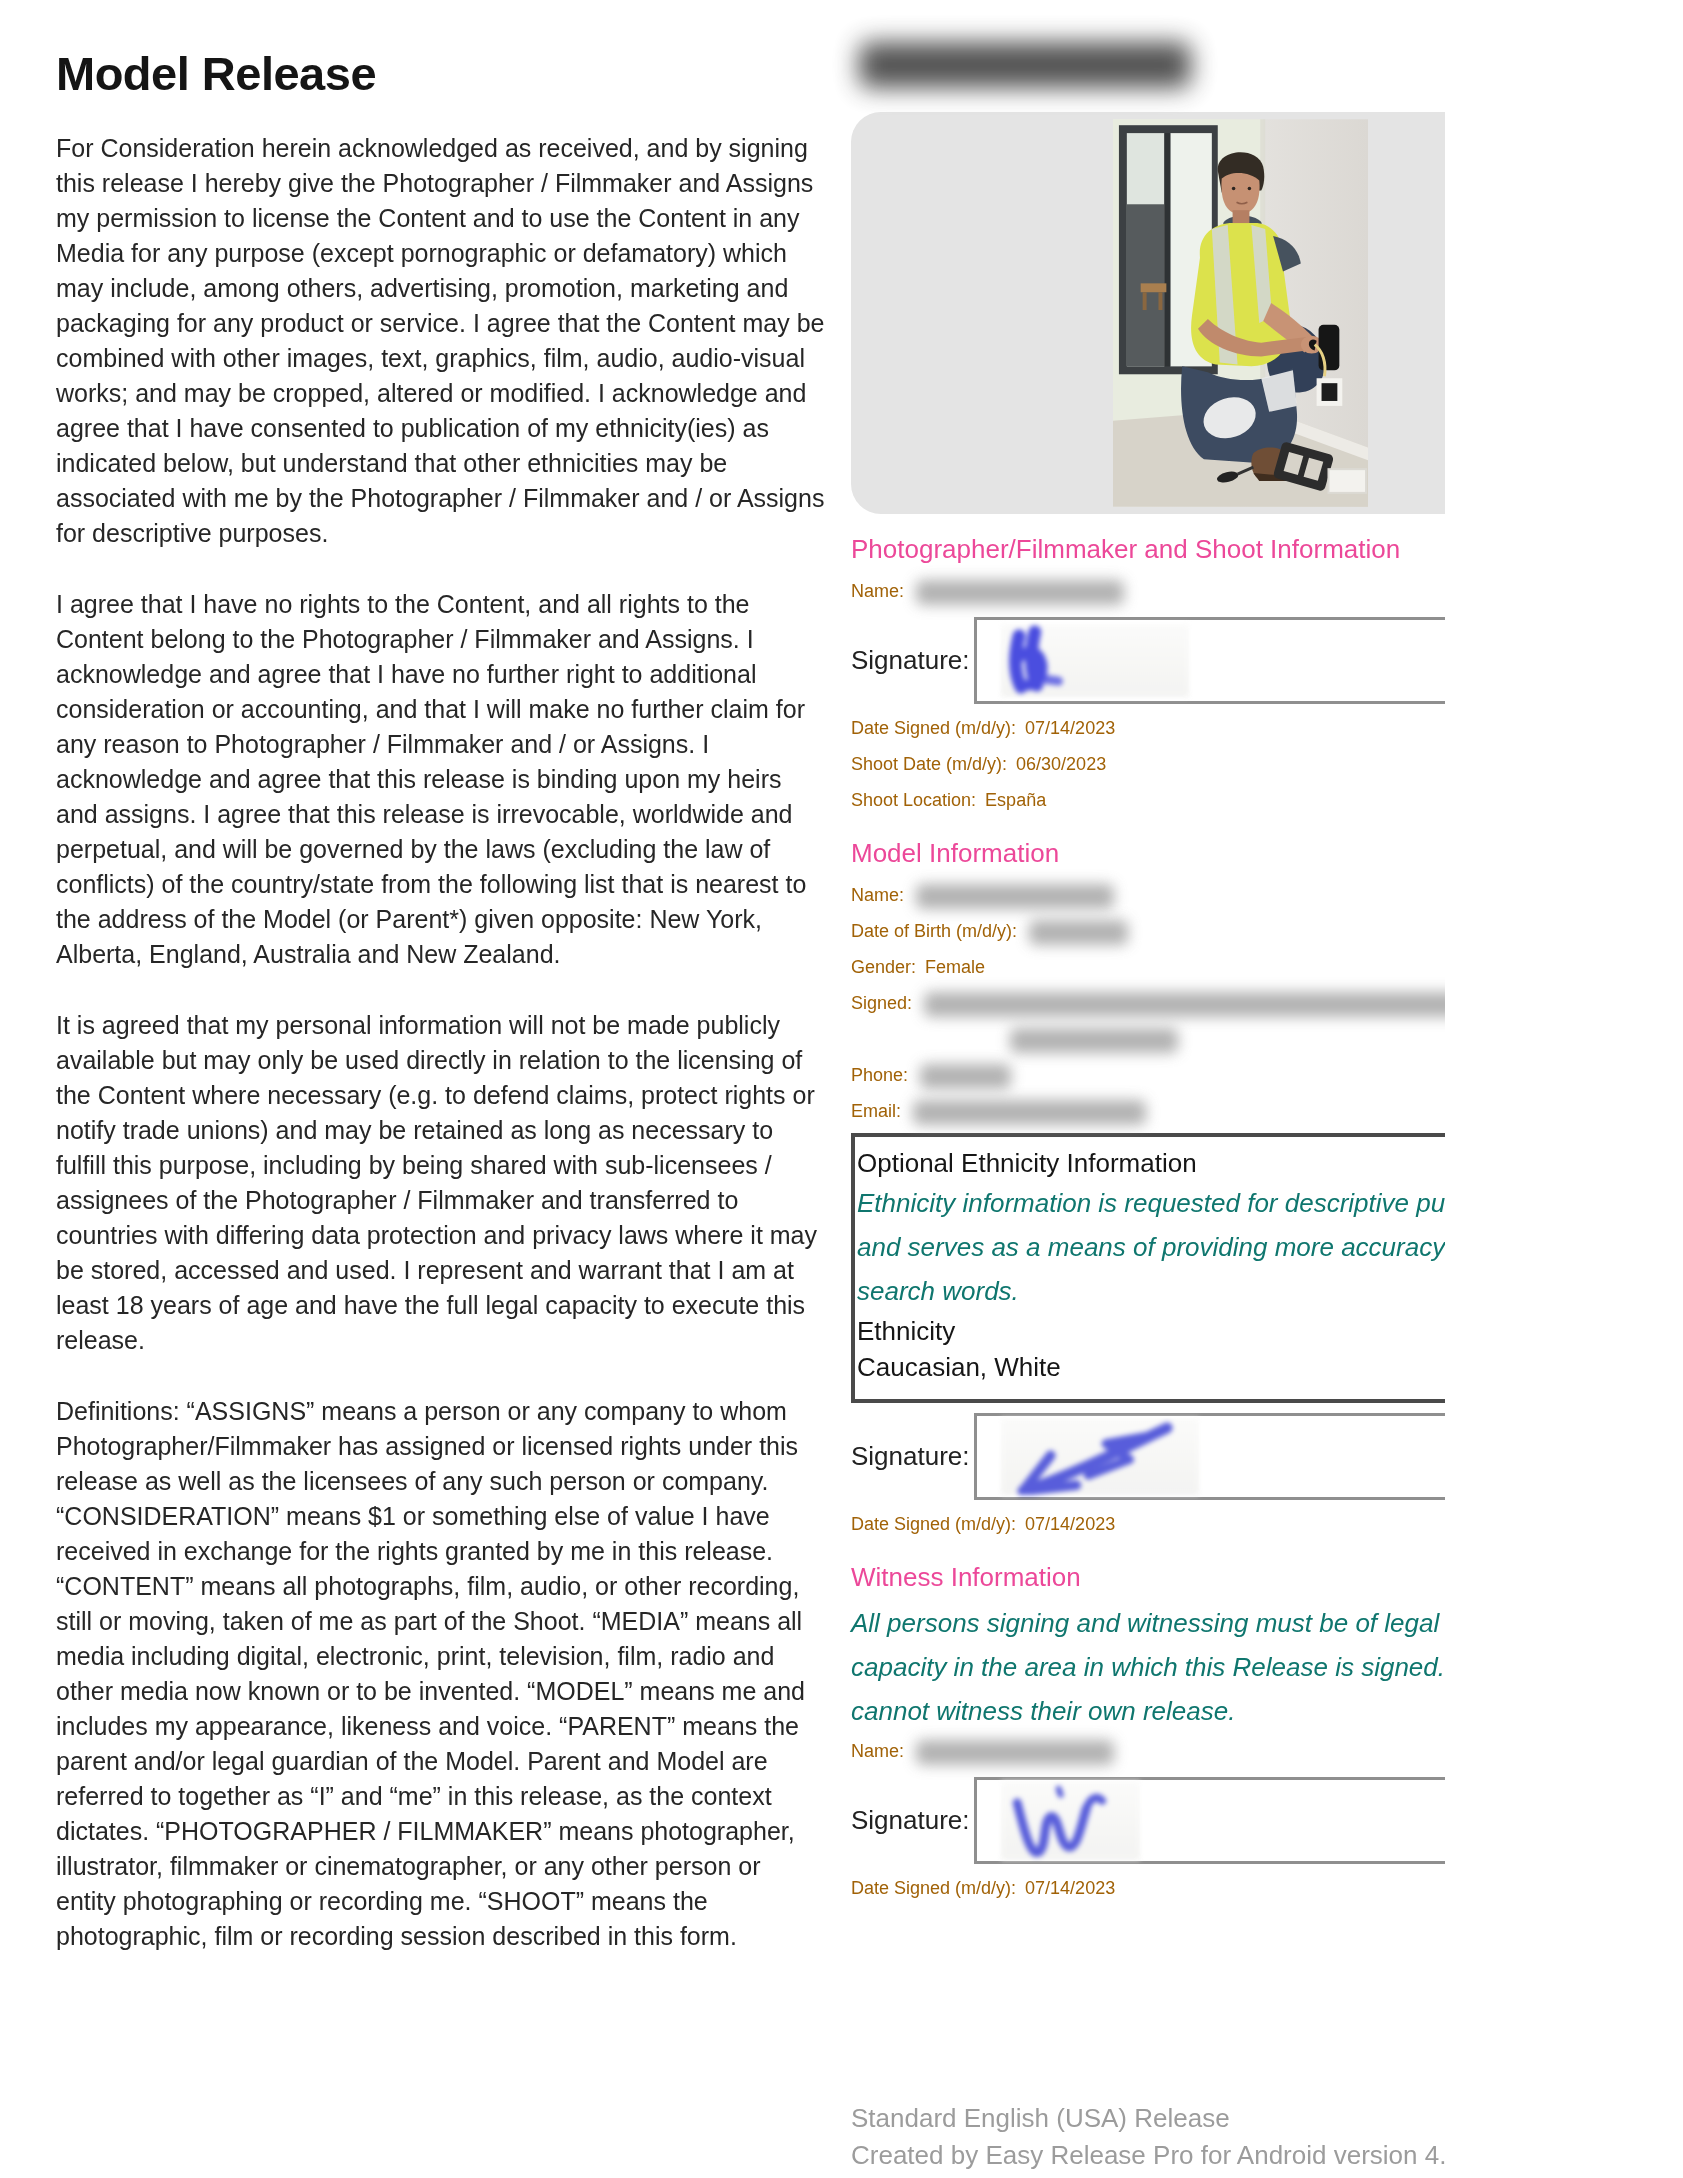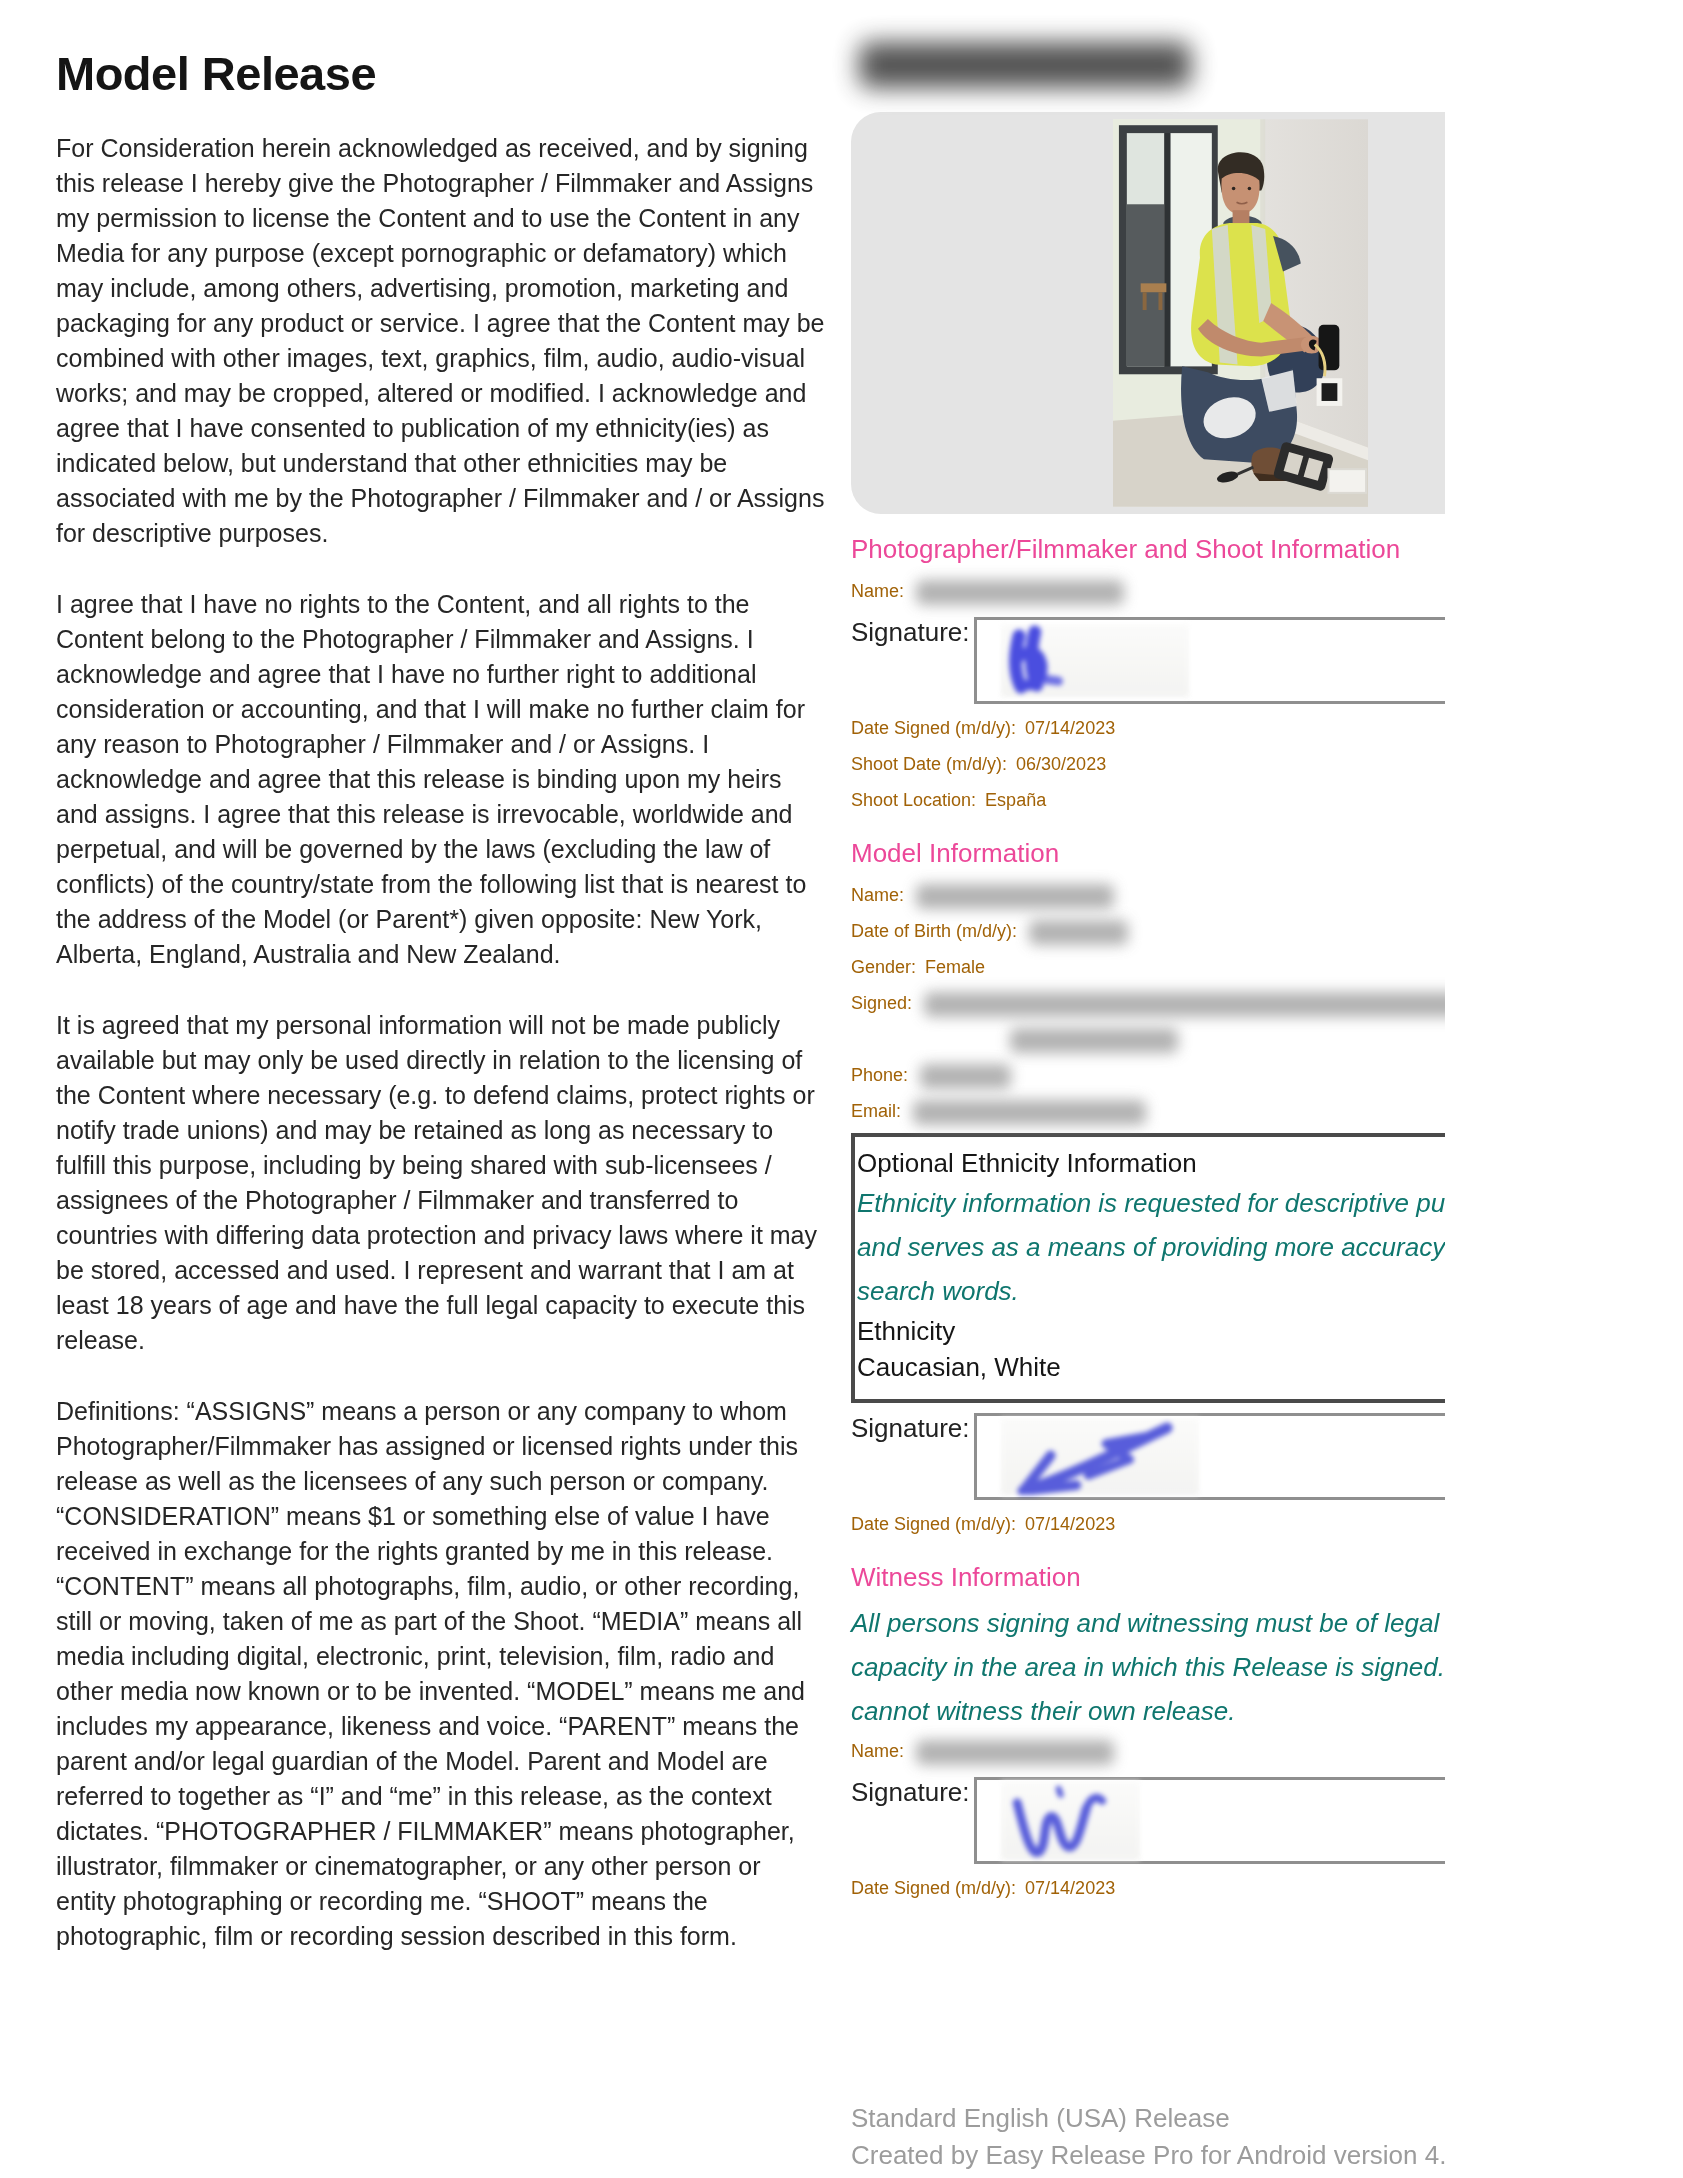--- a/index.html
+++ b/index.html
@@ -14,21 +14,21 @@
   .redacted{display:inline-block;vertical-align:middle;height:25px;border-radius:6px;
             background:#9f9f9f;filter:blur(7px);opacity:.8;margin-left:12px;}
   .redacted-header{width:332px;height:46px;border-radius:10px;background:#414141;
                    filter:blur(12px);opacity:.9;margin:12px 0 24px 8px;}
   .photo-card{width:778px;height:402px;background:#e4e4e4;border-radius:30px;
               display:flex;justify-content:center;align-items:center;}
   h2.section{font-size:26px;font-weight:normal;color:#ec4899;margin:20px 0 8px 0;}
   .line{font-size:18px;line-height:36px;color:#a16207;}
   .line .val{margin-left:9px;}
   .addr2{margin-left:147px;}
-  .sig-row{display:flex;gap:4px;margin:8px 8px 6px 0;}
+  .sig-row{display:flex;align-items:center;gap:4px;margin:8px 8px 6px 0;}
   .sig-lbl{font-size:26px;color:#222;}
   .sig-box{flex:1;height:81px;border:3px solid #8f8f8f;background:#ffffff;
            display:flex;align-items:center;padding-left:24px;}
   .sig-img{filter:blur(2.5px);opacity:.92;background:linear-gradient(#fbfbfa,#f3f3f1);}
   .eth-box{border:4px solid #4a4a4a;padding:8px 14px 14px 2px;margin:4px 0 10px 0;}
   .eth-title{font-size:26px;line-height:36px;color:#161616;}
   .eth-note{font-size:26px;line-height:44px;font-style:italic;color:#0f766e;}
   .footer{margin-top:194px;font-size:26px;line-height:37px;color:#9c9c9c;}
 </style>
 </head>

